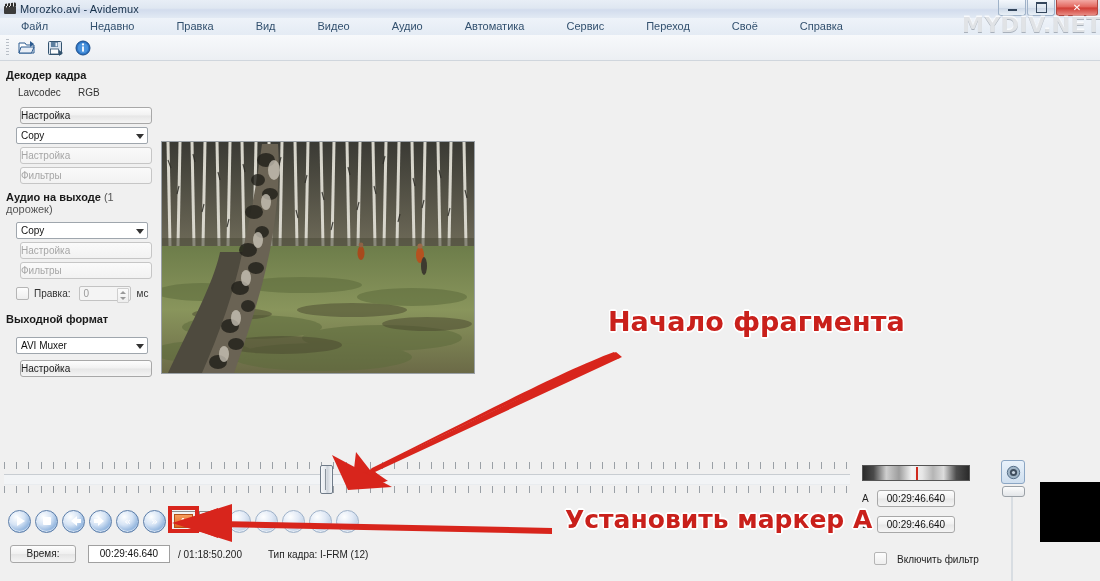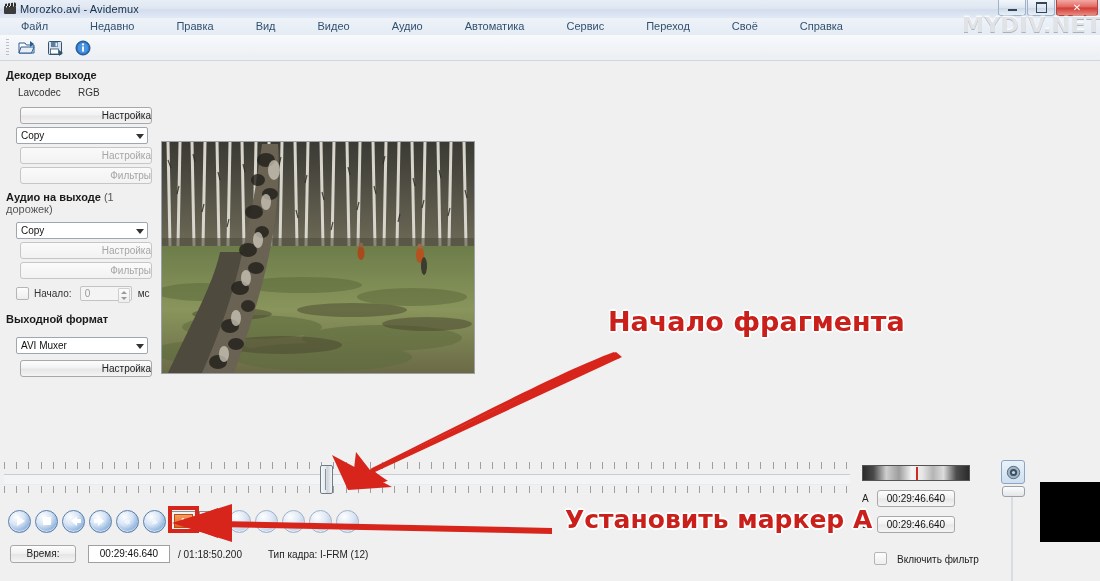--- a/index.html
+++ b/index.html
@@ -73,21 +73,21 @@
   
   .leftpanel{position:absolute;left:0;top:62px;width:160px;height:398px;}
   .grp-title{font-size:11px;font-weight:bold;color:#1a1a1a;padding:7px 0 4px 6px;}
   .grp-title .sub{font-weight:normal;color:#555;}
   .codec-row{display:flex;font-size:10px;color:#333;padding:2px 0 6px 18px;}
   .codec-row .c1{width:60px;}
   .btn{
     display:block;width:132px;height:17px;margin:3px auto 0 20px;
     border:1px solid #a8a8a8;border-radius:3px;
     background:linear-gradient(to bottom,#fdfdfd 0%,#f1f1f1 48%,#e6e6e6 52%,#f4f4f4 100%);
-    font-size:10px;color:#222;line-height:15px;text-align:right;box-sizing:border-box;
+    font-size:10px;color:#222;line-height:15px;text-align:left;box-sizing:border-box;
     font-family:"Liberation Sans",sans-serif;
   }
   .btn.dis{color:#a6a6a6;border-color:#c6c6c6;
     background:linear-gradient(to bottom,#fafafa 0%,#f2f2f2 100%);}
   .combo{
     position:relative;display:block;width:132px;height:17px;margin:3px 0 0 16px;
     border:1px solid #9fa6ad;border-radius:2px;background:#fff;
     font-size:10px;color:#111;line-height:16px;padding-left:4px;box-sizing:border-box;
   }
   .combo .arrow{
@@ -291,21 +291,21 @@
         <circle cx="8" cy="8" r="7" fill="#2d74c4" stroke="#1c4f8c"></circle>
         <circle cx="8" cy="8" r="5.2" fill="#4a93dd"></circle>
         <rect x="7.1" y="6.4" width="1.8" height="5.2" fill="#fff"></rect>
         <circle cx="8" cy="4.4" r="1.1" fill="#fff"></circle>
       </svg>
     </div>
   </div>
 
   <div class="leftpanel">
 
-    <div class="grp-title">Декодер выходе</div>
+    <div class="grp-title">Декодер кадра</div>
     <div class="codec-row">
       <span class="c1">Lavcodec</span>
       <span>RGB</span>
     </div>
     <div class="btn">Настройка</div>
 
     <div class="combo">
       <span>Copy</span>
       <i class="arrow"></i>
     </div>
@@ -318,21 +318,21 @@
     </div>
     <div class="combo">
       <span>Copy</span>
       <i class="arrow"></i>
     </div>
     <div class="btn dis">Настройка</div>
     <div class="btn dis">Фильтры</div>
 
     <div class="shift-row">
       <span class="chk"></span>
-      <span>Начало:</span>
+      <span>Правка:</span>
       <span class="spin">
         <span>0</span>
         <span class="sp-btns">
           <i class="sp-up"></i>
           <i class="sp-dn"></i>
         </span>
       </span>
       <span class="ms">мс</span>
     </div>
 

